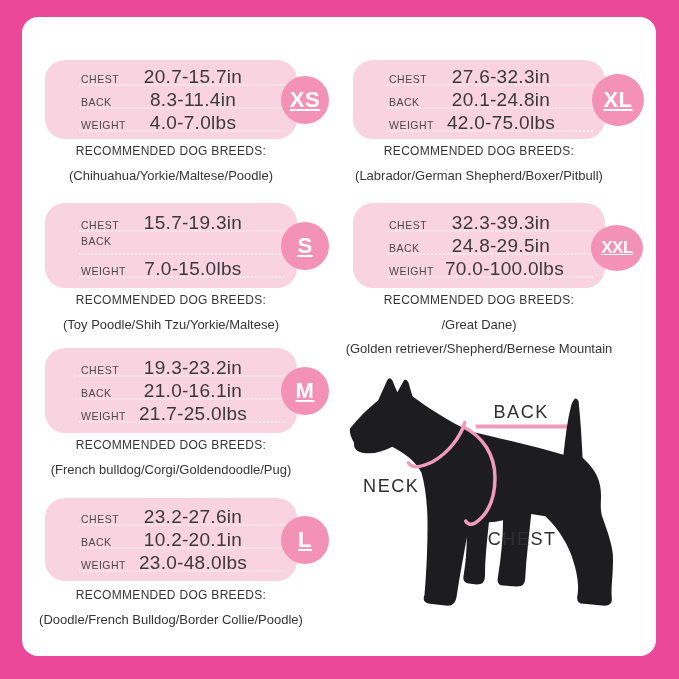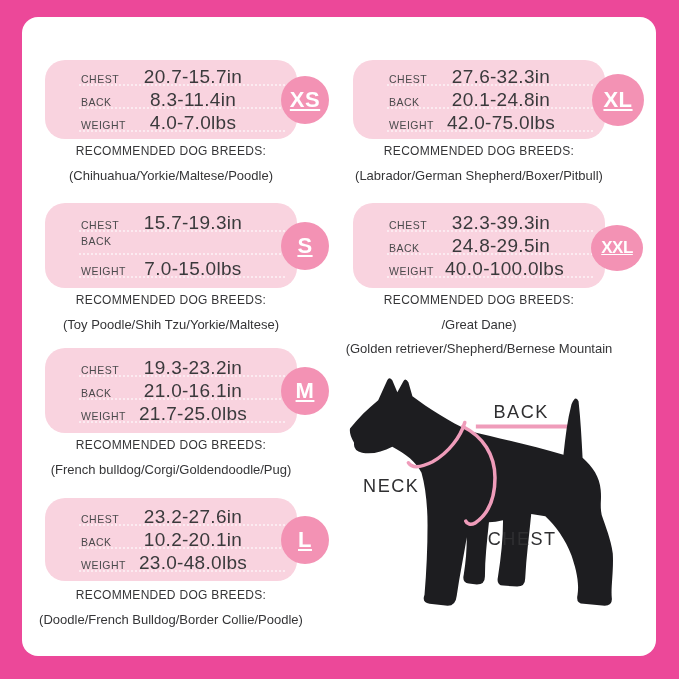--- a/index.html
+++ b/index.html
@@ -178,21 +178,21 @@
     <div class="mrow">
       <span class="mlabel">CHEST</span>
       <span class="mvalue">32.3-39.3in</span>
     </div>
     <div class="mrow">
       <span class="mlabel">BACK</span>
       <span class="mvalue">24.8-29.5in</span>
     </div>
     <div class="mrow">
       <span class="mlabel">WEIGHT</span>
-      <span class="mvalue">40.0-100.0lbs</span>
+      <span class="mvalue">70.0-100.0lbs</span>
     </div>
     <div class="badge">XXL</div>
   </div>
   <div class="breeds bpos-xxl">
     <div class="breeds-title">RECOMMENDED DOG BREEDS:</div>
     <div class="breeds-line">/Great Dane)</div>
     <div class="breeds-line">(Golden retriever/Shepherd/Bernese Mountain</div>
   </div>
 
   <div class="dog-wrap">

